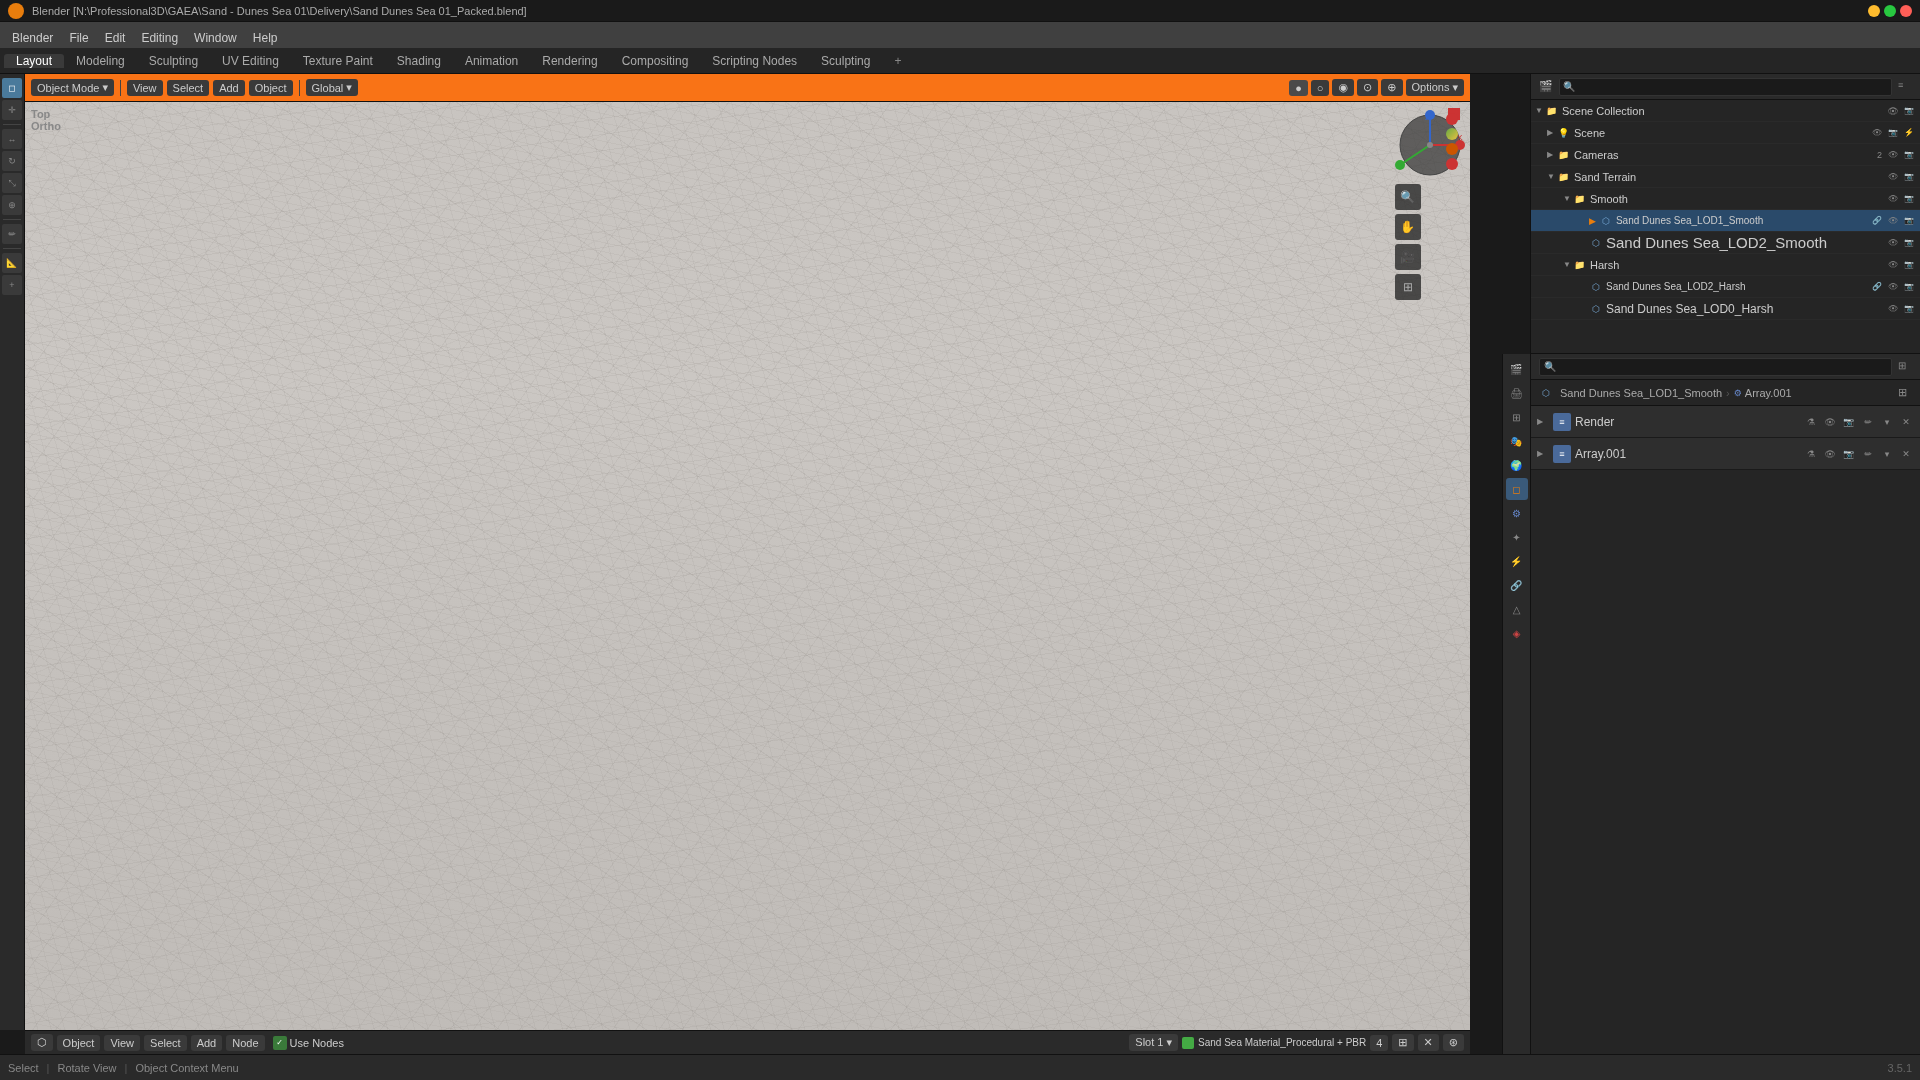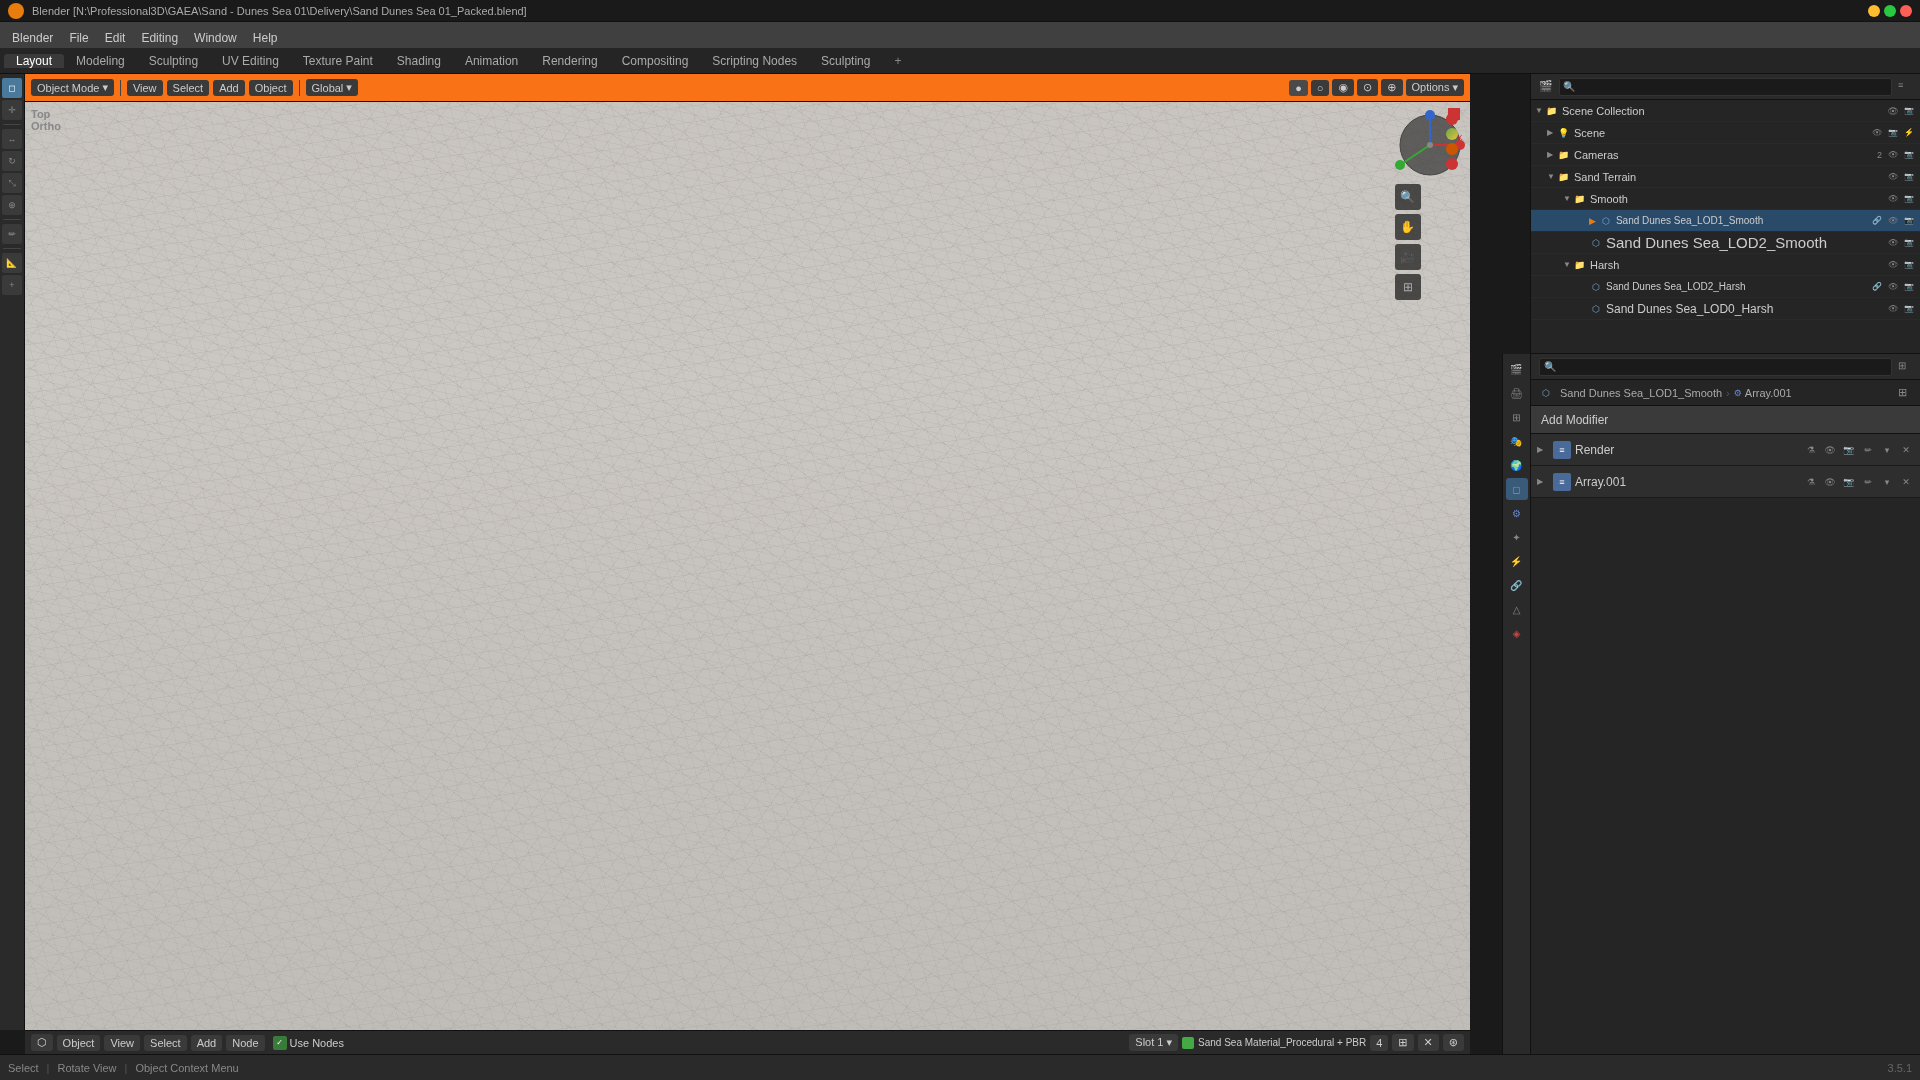--- a/index.html
+++ b/index.html
@@ -747,23 +747,20 @@
     <span class="oi-icon mesh-icon">⬡</span>
     <span class="breadcrumb-item">Sand Dunes Sea_LOD1_Smooth</span>
     <span class="breadcrumb-sep">›</span>
     <span style="display:inline-flex; align-items:center; gap:3px;">
       <span style="color:#6688cc; font-size:9px;">⚙</span>
       <span class="breadcrumb-item">Array.001</span>
     </span>
     <div style="margin-left:auto; width:14px; height:14px; color:#888; cursor:pointer;">⊞</div>
   </div>
 
-  <div id="add-modifier-btn">
-    <span>Add Modifier</span>
-  </div>
 
   <div class="modifier-item">
     <span class="mod-expand tri-right"></span>
     <div class="mod-icon" style="background:#4a6a9a;">≡</div>
     <span class="mod-label">Render</span>
     <div class="mod-actions">
       <div class="mod-action">⚗</div>
       <div class="mod-action">👁</div>
       <div class="mod-action">📷</div>
       <div class="mod-action">✏</div>

